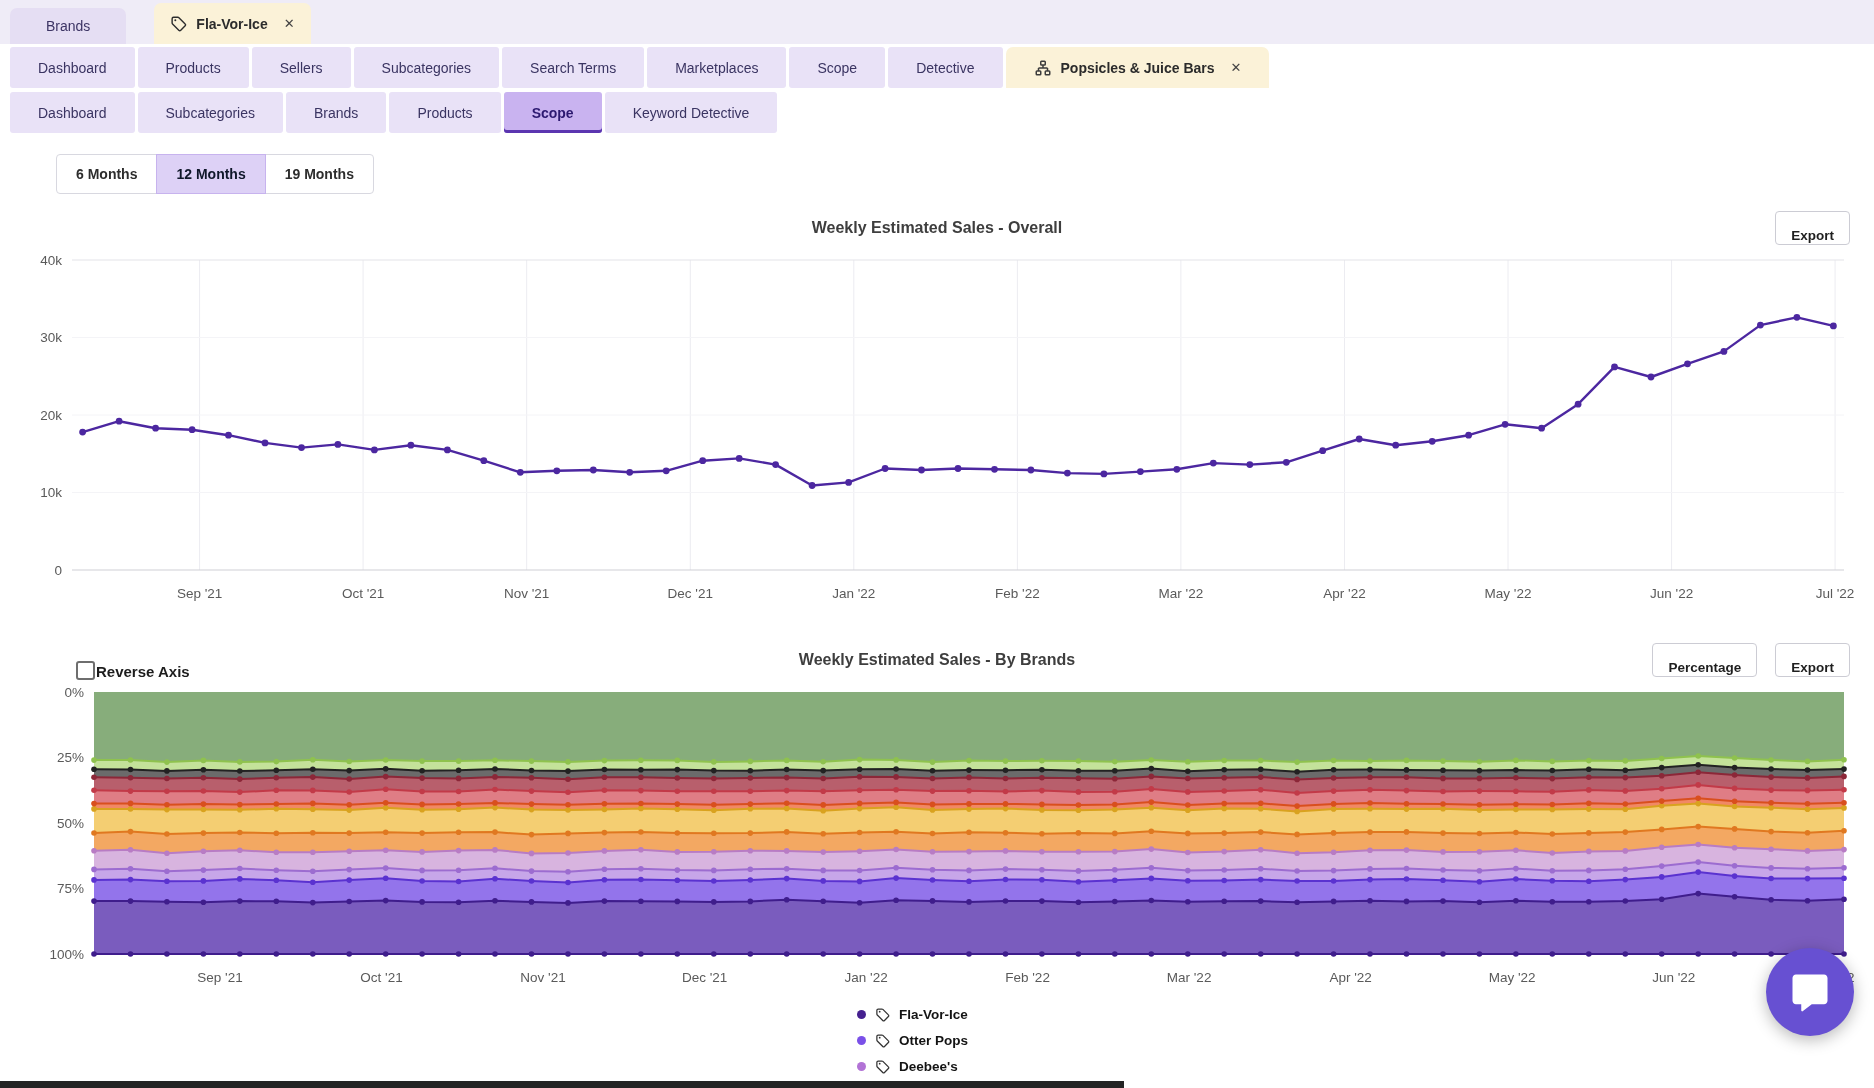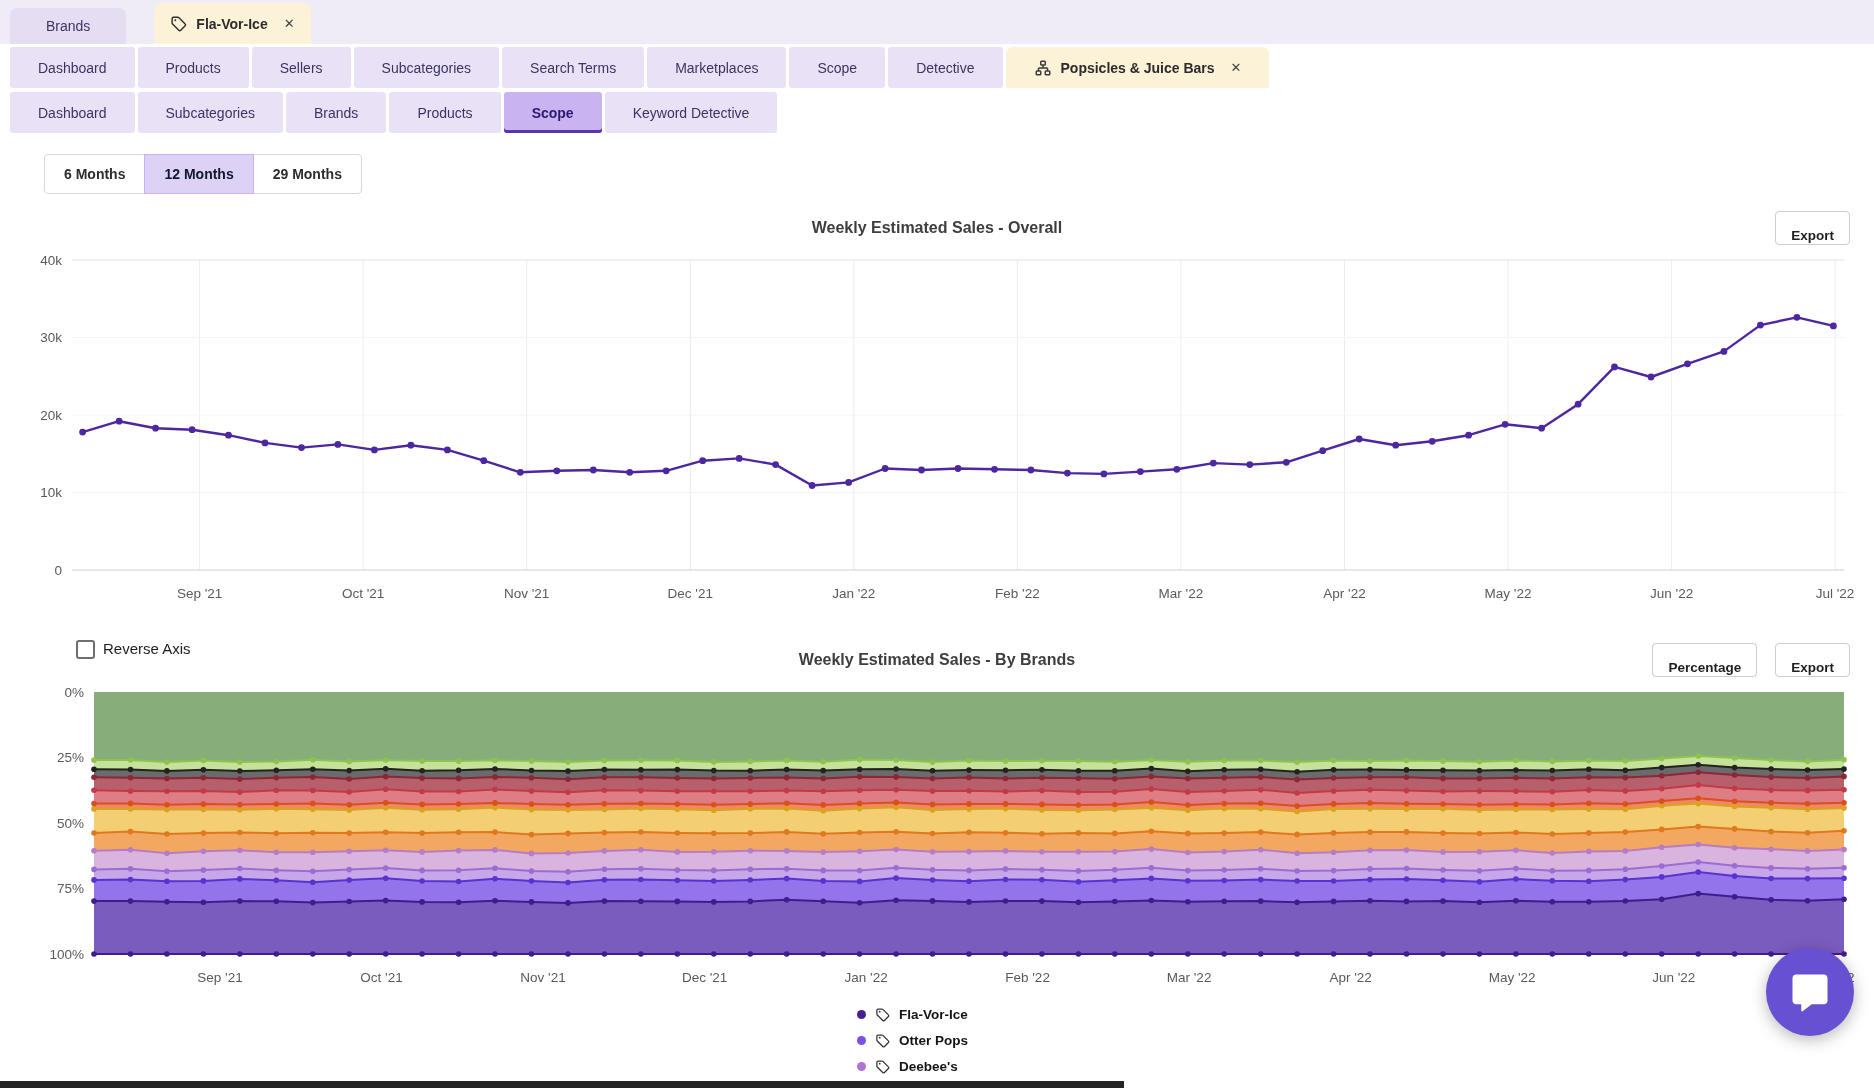--- a/index.html
+++ b/index.html
@@ -21,34 +21,34 @@
   .ptab.cream{background:#fbf2d8;font-weight:700;color:#2b2b2b;gap:9px;padding:0 28px;
               border-radius:7px 7px 0 0;height:41px;}
   .ptab.sel{background:#c9b3f0;color:#2c1970;font-weight:700;box-shadow:inset 0 -3px 0 #5b35b0;}
   .close{font-size:13px;color:#444;margin-left:7px;cursor:pointer;font-weight:400;}
 
   
   .controls{position:absolute;top:154px;left:44px;display:flex;gap:62px;}
   .seg{display:flex;}
   .segbtn{height:40px;padding:0 19px;background:#fff;border:1px solid #d8d8e0;
           font:600 14px "Liberation Sans",sans-serif;color:#2d2d2d;margin-left:-1px;cursor:pointer;}
-  .segbtn:first-child{border-radius:4px 0 0 4px;margin-left:0;}
+  .segbtn:first-child{border-radius:4px 0 0 4px;margin-left:12px;}
   .segbtn:last-child{border-radius:0 4px 4px 0;}
   .segbtn.on{background:#ddd1f6;border-color:#c7b3ee;color:#0f172a;position:relative;z-index:1;}
 
   
   .chart-header{position:absolute;left:0;right:0;height:40px;}
   .h1{top:208px;} .h2{top:640px;}
   .chart-title{position:absolute;left:0;right:0;text-align:center;font-size:16px;
                font-weight:600;color:#3e3e3e;line-height:40px;}
   .btn{height:34px;padding:16px 15px;background:#fff;border:1px solid #ccccd4;border-radius:4px;
        font:600 13.5px "Liberation Sans",sans-serif;color:#1f1f1f;cursor:pointer;}
   .h1 .export{position:absolute;right:24px;top:3px;}
-  .rev{position:absolute;left:76px;top:0;display:flex;align-items:flex-start;gap:8px;height:40px;
-       font-size:15px;font-weight:400;color:#1d1d1d;cursor:pointer;}
+  .rev{position:absolute;left:76px;top:0;display:flex;align-items:flex-end;gap:1px;height:40px;
+       font-size:15px;font-weight:700;color:#1d1d1d;cursor:pointer;}
   .cb{width:19px;height:19px;border:2px solid #6e6e6e;border-radius:3px;background:#fff;box-sizing:border-box;}
   .hbtns{position:absolute;right:24px;top:3px;display:flex;gap:18px;}
 
   
   .plot{position:absolute;left:14px;}
   .p1{top:248px;width:1846px;height:372px;}
   .p2{top:682px;width:1846px;height:312px;}
   svg text{font-family:"Liberation Sans",sans-serif;}
 
   
@@ -115,21 +115,21 @@
     <div class="ptab">Brands</div>
     <div class="ptab">Products</div>
     <div class="ptab sel">Scope</div>
     <div class="ptab">Keyword Detective</div>
   </div>
 
   <div class="controls">
     <div class="seg">
       <button class="segbtn">6 Months</button>
       <button class="segbtn on">12 Months</button>
-      <button class="segbtn">29 Months</button>
+      <button class="segbtn">19 Months</button>
     </div>
   </div>
 
   <div class="chart-header h1">
     <div class="chart-title">Weekly Estimated Sales - Overall</div>
     <button class="btn export">Export</button>
   </div>
   <div class="plot p1"><svg width="1846" height="372" viewBox="0 0 1846 372">
         <line x1="185.6" y1="12" x2="185.6" y2="322" stroke="#ececf1" stroke-width="1"></line>
         <text x="185.6" y="350" text-anchor="middle" font-size="13.5" fill="#5a5a5a">Sep '21</text>

